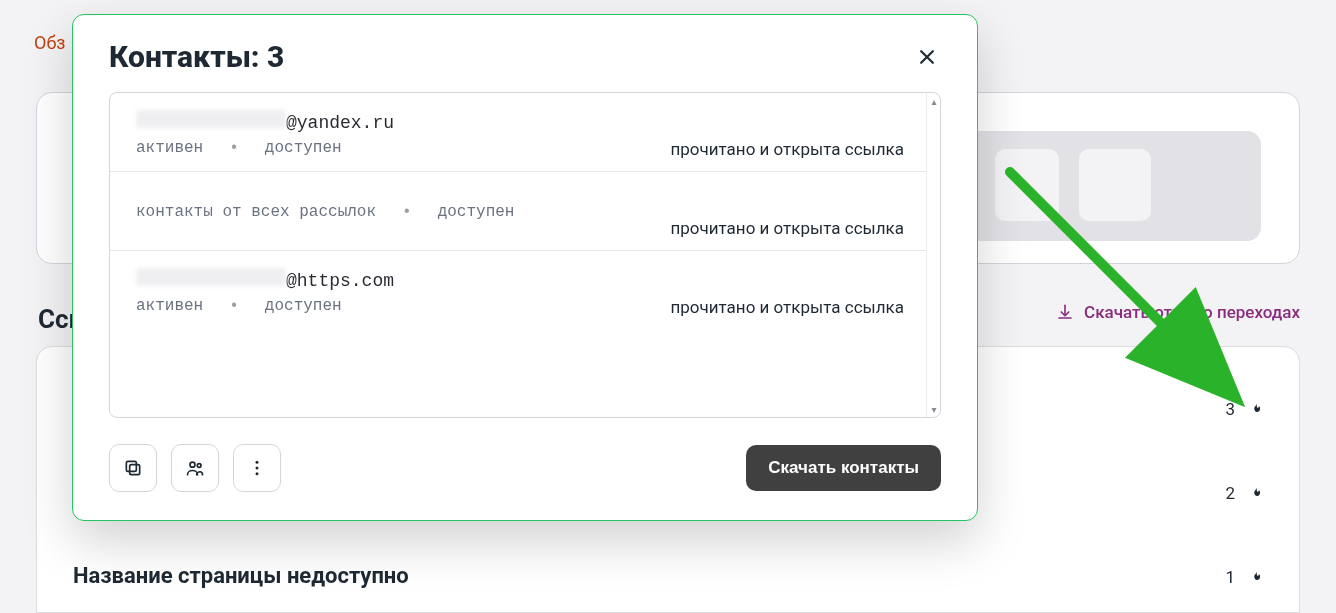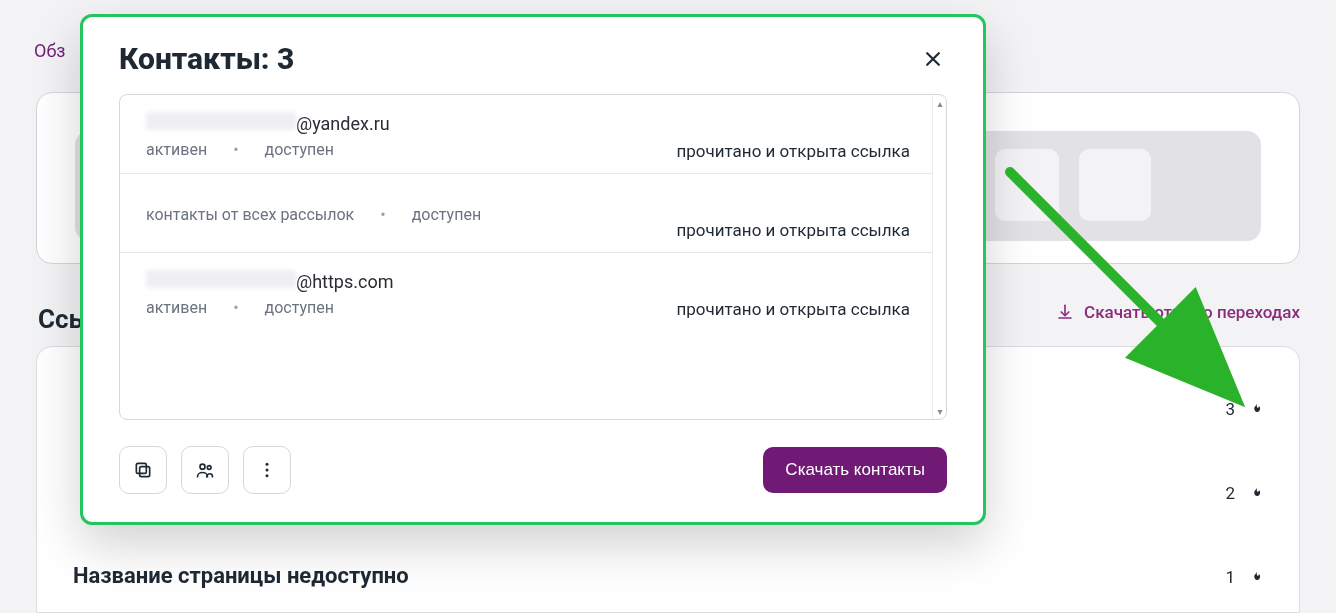--- a/index.html
+++ b/index.html
@@ -14,24 +14,24 @@
     }
 
     
     .bg-page {
       position: absolute;
       top: 0; left: 0; right: 0; bottom: 0;
       padding: 0;
     }
     .bg-top-text {
       position: absolute;
-      top: 40px;
+      top: 32px;
       left: 34px;
       font-size: 18px;
-      color: #701a75;
+      color: #c2410c;
     }
     .bg-hero-card {
       position: absolute;
       top: 92px;
       left: 36px;
       right: 36px;
       height: 172px;
       background: #fff;
       border: 1px solid #d1d5db;
       border-radius: 16px;
@@ -122,27 +122,27 @@
       margin-bottom: 2px;
     }
     .bg-list-item-sub {
       font-size: 17px;
       color: #6b7280;
     }
 
     
     .modal {
       position: absolute;
-      left: 80px;
+      left: 72px;
       top: 14px;
       width: 906px;
       background: #fff;
       border-radius: 12px;
       box-shadow: 0 20px 50px rgba(0,0,0,0.18);
-      border: 3px solid #22c55e;
+      border: 1px solid #22c55e;
       display: flex;
       flex-direction: column;
     }
     .modal-header {
       display: flex;
       align-items: center;
       justify-content: space-between;
       padding: 24px 36px 18px 36px;
     }
     .modal-title {
@@ -189,21 +189,21 @@
     .scrollbar-arrow.down { bottom: 3px; }
 
     .contact-row {
       display: flex;
       align-items: center;
       justify-content: space-between;
       padding: 14px 22px 12px 26px;
       border-bottom: 1px solid #e5e7eb;
     }
     .contact-row:last-child { border-bottom: none; }
-    .contact-left { display: flex; flex-direction: column; gap: 6px; }
+    .contact-left { display: flex; flex-direction: column; gap: 6px; font-family: Liberation Mono, monospace; }
     .contact-email-line { display: flex; align-items: baseline; gap: 0; }
     .blur-name {
       display: inline-block;
       width: 150px; height: 18px;
       background: #efeff2;
       border-radius: 3px;
       filter: blur(2px);
     }
     .contact-domain {
       font-size: 18px;
@@ -240,26 +240,26 @@
     .icon-btn {
       width: 48px; height: 48px;
       border-radius: 10px;
       border: 1px solid #d5d7dc;
       background: #fff;
       display: flex; align-items: center; justify-content: center;
       cursor: pointer;
       color: #1f2933;
     }
     .download-btn {
-      background: #701a75;
+      background: #404040;
       color: #fff;
       border: none;
       border-radius: 10px;
       font-size: 17px;
-      font-weight: 400;
+      font-weight: 700;
       padding: 13px 22px;
       cursor: pointer;
     }
 
     
     .arrow-annotation {
       position: absolute;
       top: 162px;
       left: 1000px;
       pointer-events: none;

